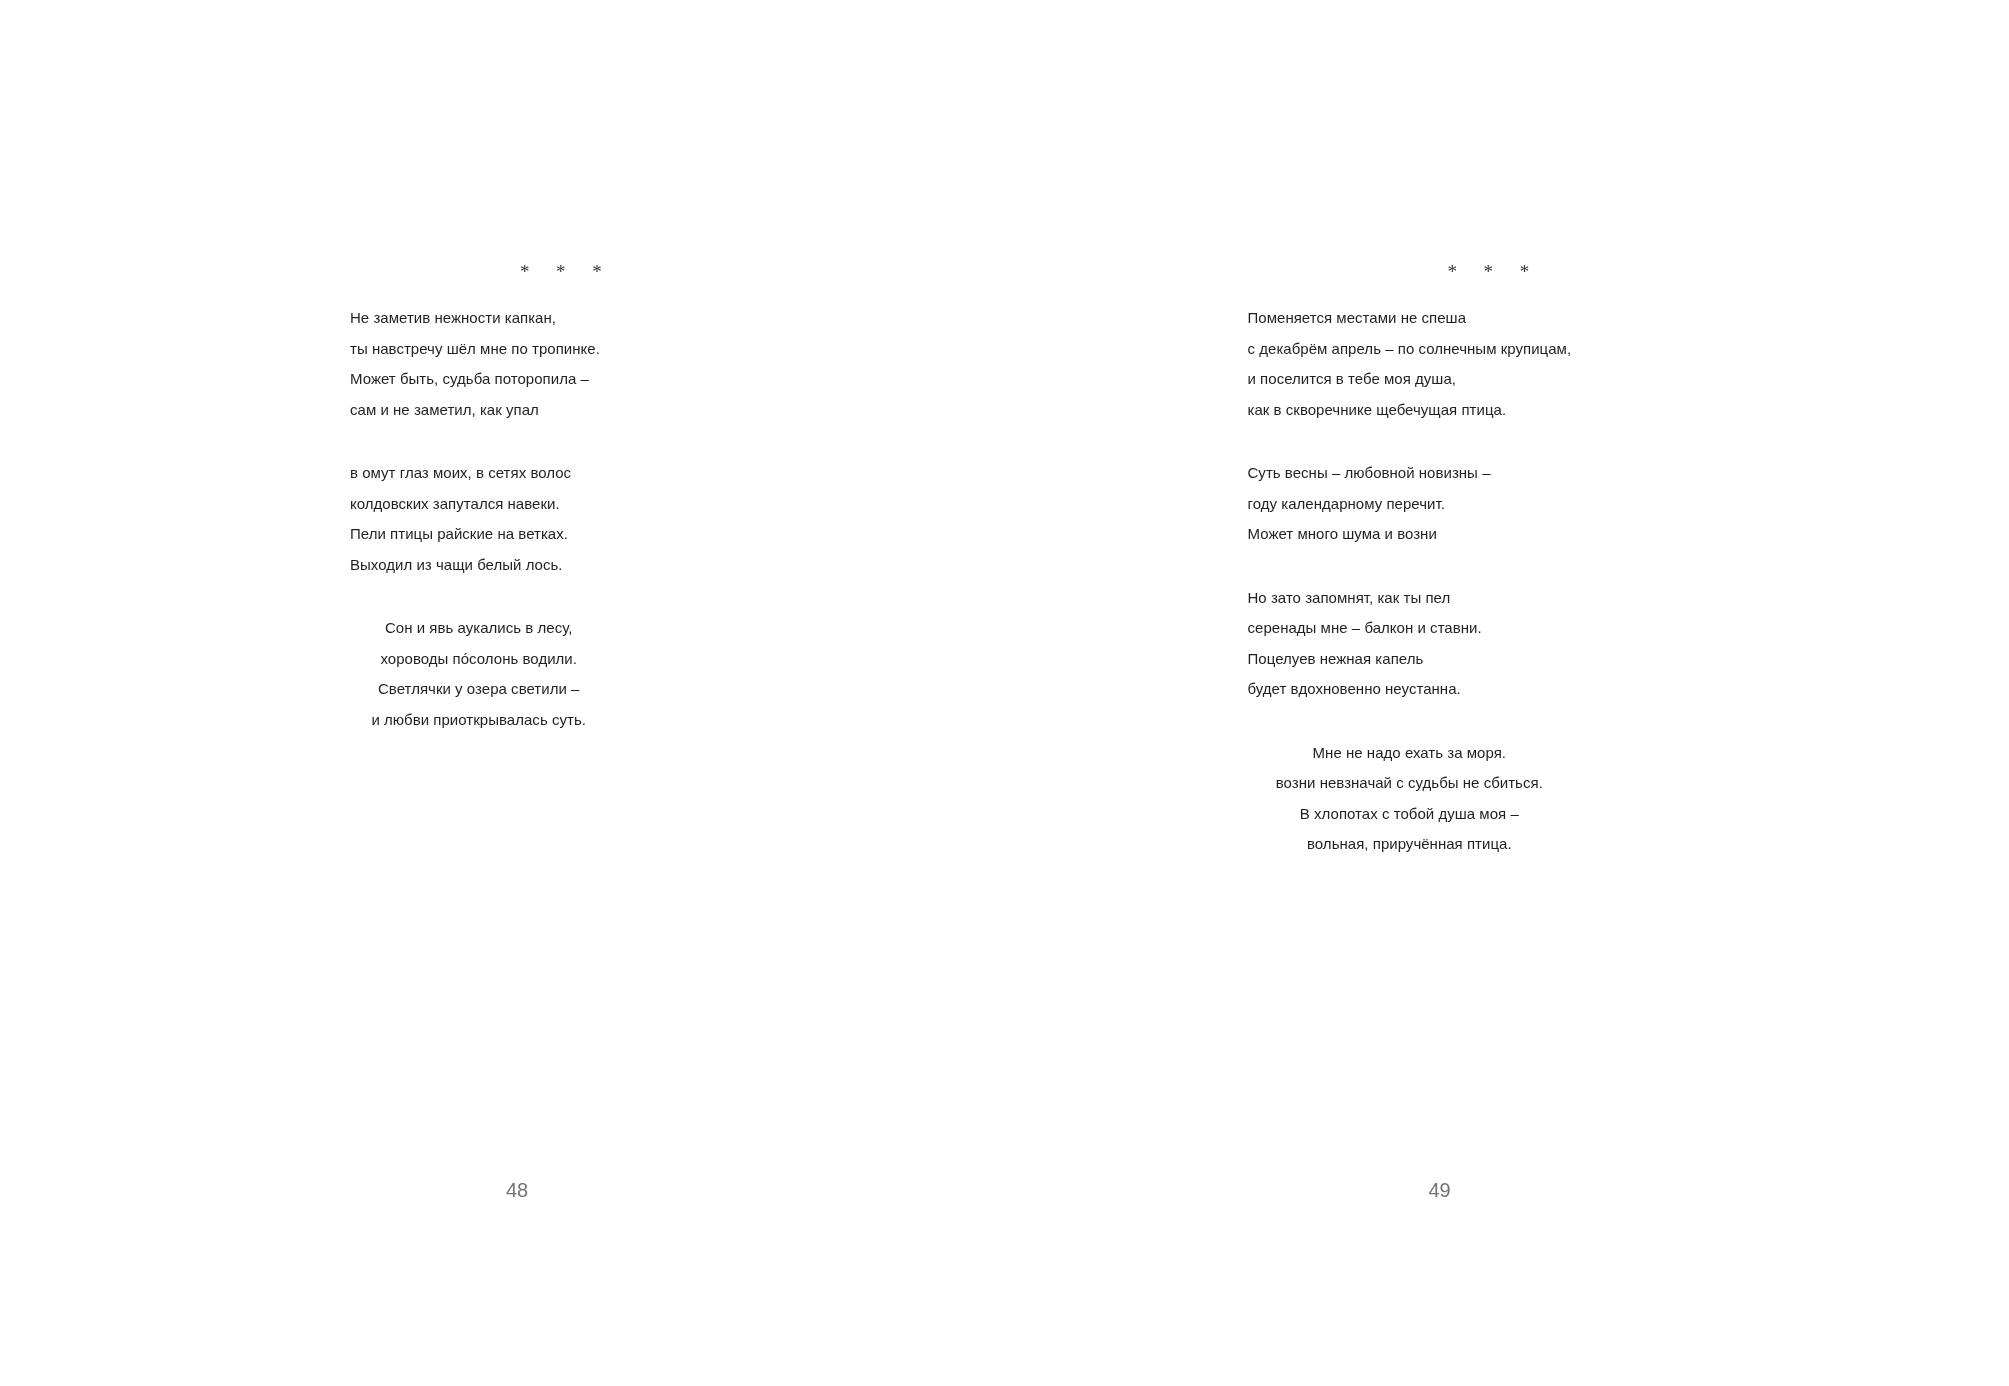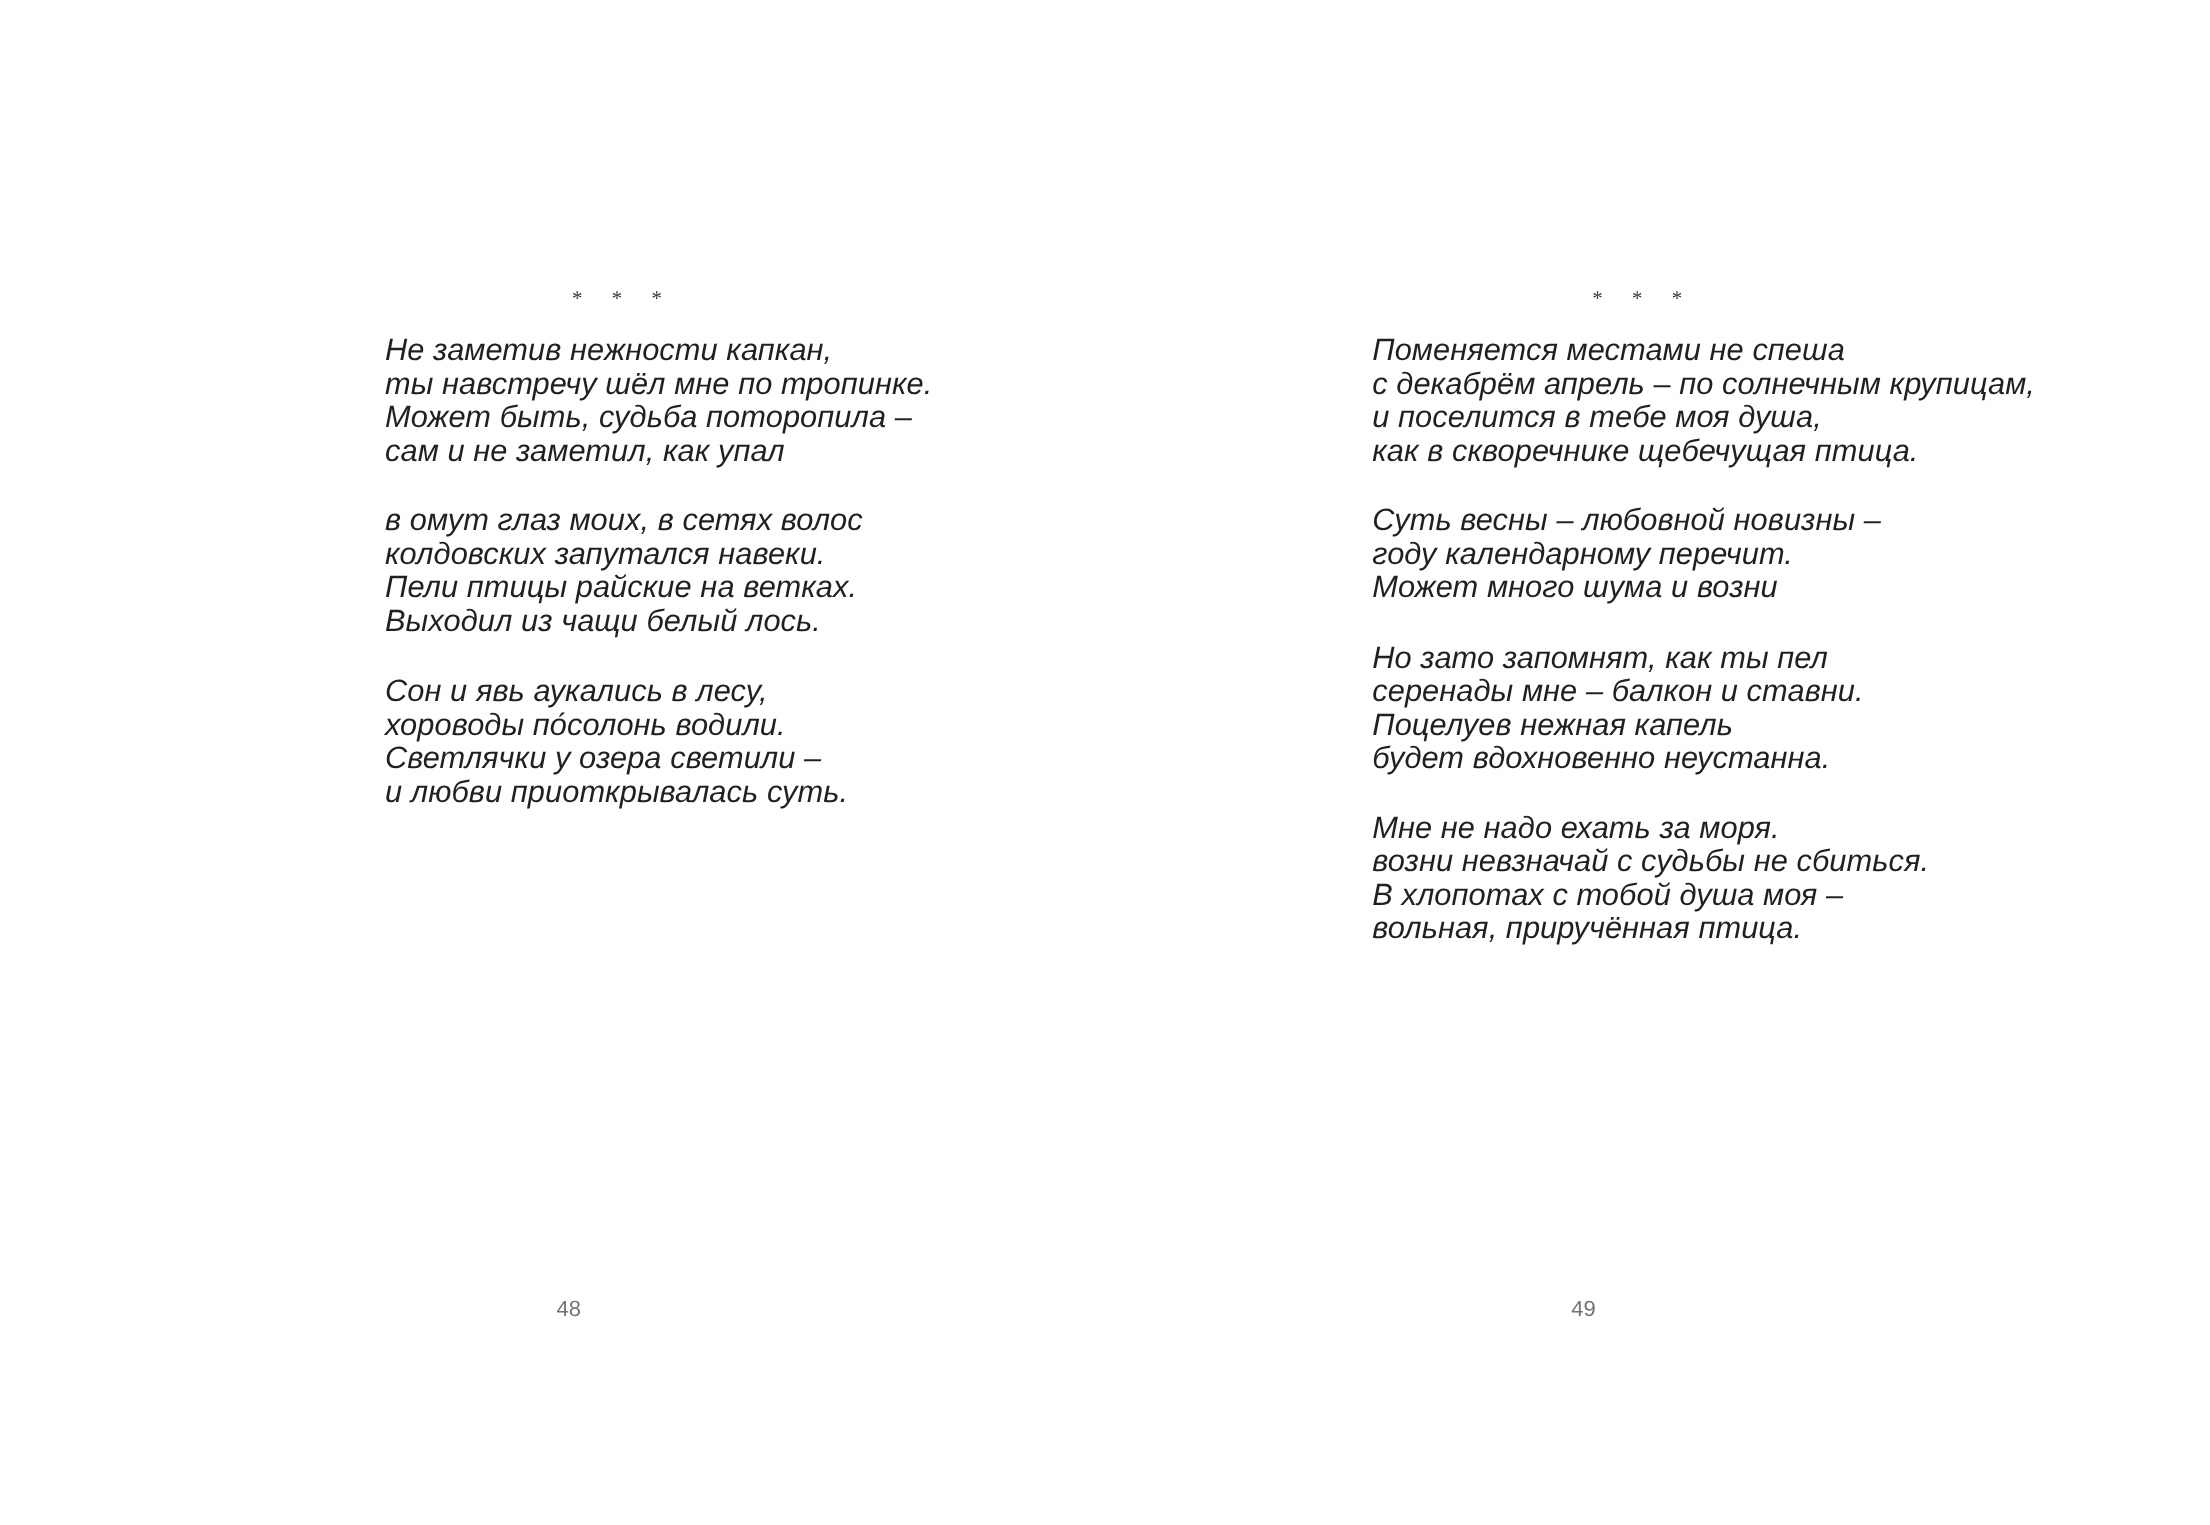--- a/index.html
+++ b/index.html
@@ -46,28 +46,27 @@
     padding-left: 170px;
     color: #3a3637;
     white-space: pre;
     font-family: "Liberation Serif", "DejaVu Serif", serif;
   }
   .page-right .divider { padding-left: 200px; }
 
   .stanza {
     margin: 0 0 33px 0;
   }
-  .stanza:last-child { margin-bottom: 0; }
+  .stanza:last-child { margin-bottom: 0; text-align: center; }
 
   .line {
-    font-size: 28px;
+    font-size: 15px;
     line-height: 30.5px;
     white-space: pre;
     letter-spacing: 0.002em;
-    font-style: italic;
   }
 
   .folio {
     position: absolute;
     top: 1180px;
     font-size: 20px;
     line-height: 1;
     color: #737373;
     width: 70px;
     text-align: center;

